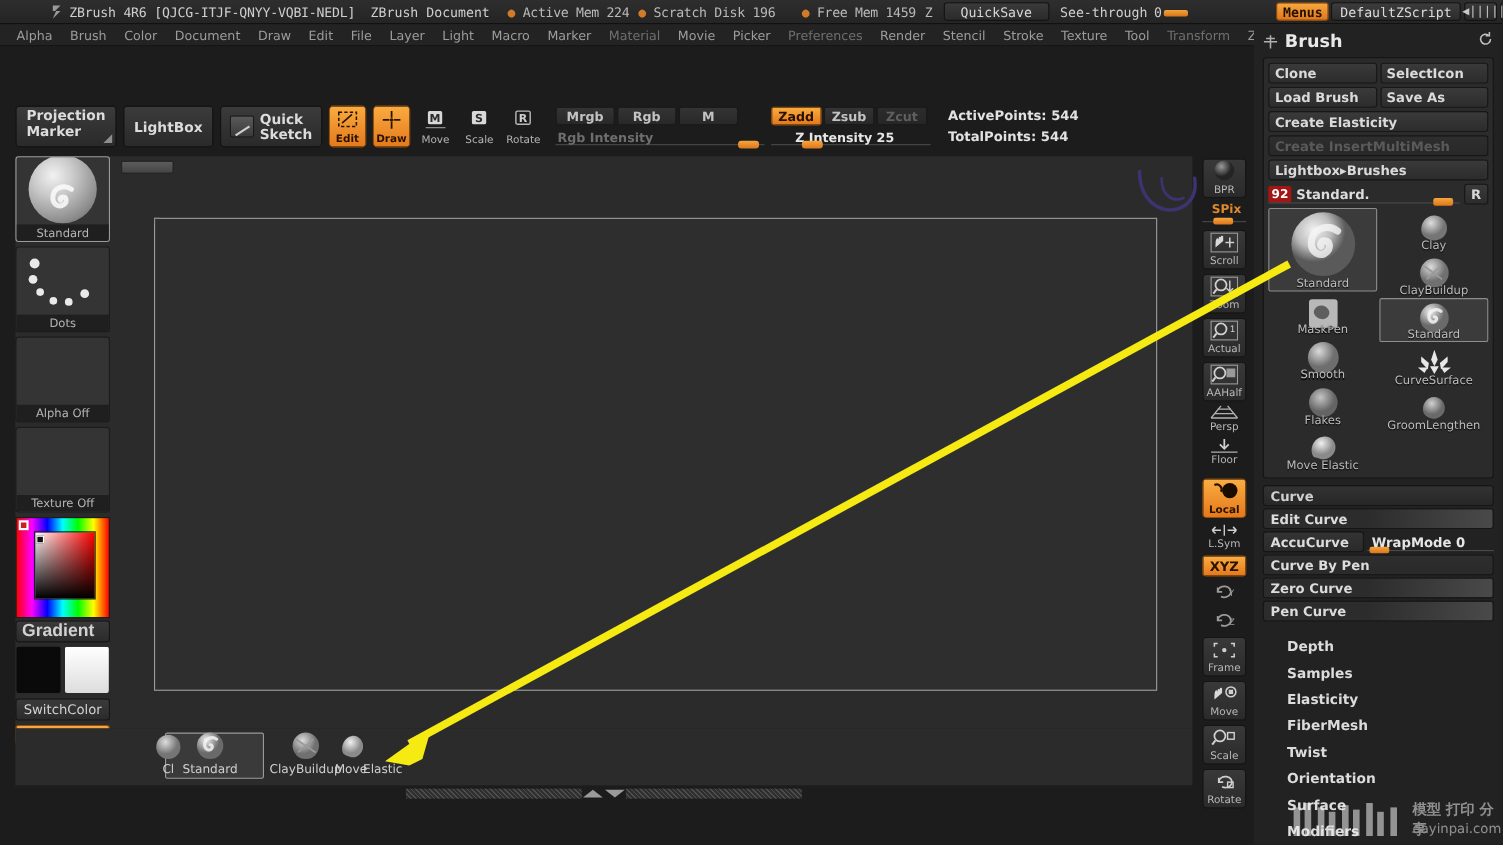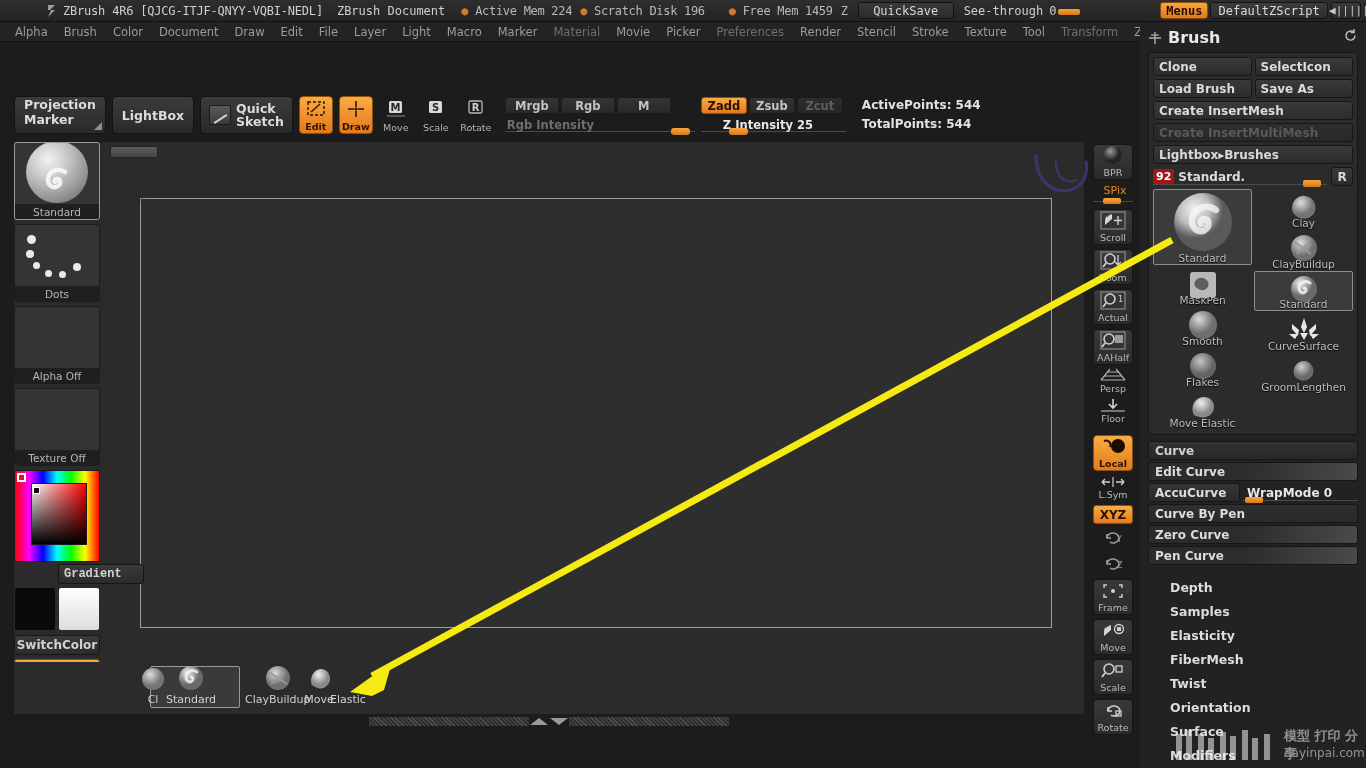--- a/index.html
+++ b/index.html
@@ -183,30 +183,30 @@
     background:
       linear-gradient(to bottom, rgba(0,0,0,0) 0%, #000 100%),
       linear-gradient(to right, #ffffff 0%, #ff0000 100%);
     border:1px solid #1a1a1a;
   }
   .cp-mark{position:absolute;width:9px;height:9px;border:2px solid #fff;background:#c92020;left:2px;top:2px;}
   .cp-dot{position:absolute;width:7px;height:7px;border:1px solid #fff;background:#111;left:18px;top:16px;}
   .gradbtn{
     width:86px;height:20px;margin-top:2px;
     background:linear-gradient(#3a3a3a,#2b2b2b);border:1px solid #161616;border-radius:3px;
-    color:#d2d2d2;font-size:12px;font-weight:bold;display:flex;align-items:center;
-    padding-left:5px;font-family:Liberation Mono, monospace;margin-left:44px;
+    color:#d2d2d2;font-size:16px;font-weight:bold;display:flex;align-items:center;
+    padding-left:5px;font-family:Liberation Sans, sans-serif;
   }
   .swrow{display:flex;gap:2px;margin-top:3px;}
   .sw-blk{width:42px;height:44px;background:#0a0a0a;border:1px solid #2a2a2a;border-radius:3px;}
   .sw-wht{width:42px;height:44px;background:linear-gradient(#ffffff,#dddddd);border:1px solid #2a2a2a;border-radius:3px;}
   .switchbtn{
     width:86px;height:20px;margin-top:4px;
     background:linear-gradient(#3a3a3a,#2b2b2b);border:1px solid #161616;border-radius:3px;
-    color:#d2d2d2;font-size:12px;font-weight:bold;display:flex;align-items:center;
+    color:#d2d2d2;font-size:12px;font-weight:normal;display:flex;align-items:center;
     justify-content:center;font-family:"DejaVu Sans",sans-serif;
   }
   .altbtn{
     width:86px;height:18px;margin-top:4px;
     background:linear-gradient(#f7a93f,#e07a1c);border:1px solid #8f4f10;border-radius:3px;
     color:#2a1200;font-size:12px;font-weight:bold;display:flex;align-items:center;
     padding-left:6px;font-family:"DejaVu Sans",sans-serif;
   }
 
   
@@ -214,21 +214,21 @@
   .rbtn {
     width:40px;height:36px;margin-bottom:4px;border-radius:4px;
     background:linear-gradient(#393939,#2a2a2a);border:1px solid #151515;
     display:flex;flex-direction:column;align-items:center;justify-content:flex-end;
     color:#b8b8b8;font-size:9.5px;padding-bottom:1px;position:relative;
     font-family:"DejaVu Sans",sans-serif;
   }
   .rbtn .ic{flex:1;display:flex;align-items:center;justify-content:center;}
   .rbtn.on{background:linear-gradient(#f9ad42,#e4791c);border-color:#8f4f10;color:#2a1200;font-weight:bold;}
   .rbtn.flat{background:none;border:none;height:26px;}
-  .rlabel{color:#e08a2a;font-size:11px;font-weight:normal;text-align:center;
+  .rlabel{color:#e08a2a;font-size:11px;font-weight:bold;text-align:center;
      font-family:"DejaVu Sans",sans-serif;}
   .rslider{width:40px;height:8px;position:relative;margin-bottom:4px;}
   .rslider .tk{position:absolute;left:0;right:0;top:4px;height:1px;background:#4a4a4a;}
   .rslider .kn{position:absolute;left:10px;top:1px;width:18px;height:6px;
      background:linear-gradient(#f6a63c,#db761c);border-radius:2px;}
   .rxyz{width:40px;height:19px;border-radius:3px;margin-bottom:3px;
      background:linear-gradient(#f9ad42,#e4791c);border:1px solid #8f4f10;
      color:#2a1200;font-size:12px;font-weight:bold;display:flex;align-items:center;justify-content:center;
      font-family:"DejaVu Sans",sans-serif;}
 
@@ -713,21 +713,21 @@
 
   <div class="rp-box">
     <div class="rp-row">
       <div class="rp-btn">Clone</div>
       <div class="rp-btn">SelectIcon</div>
     </div>
     <div class="rp-row">
       <div class="rp-btn">Load Brush</div>
       <div class="rp-btn">Save As</div>
     </div>
-    <div class="rp-btn">Create InsertMesh</div>
+    <div class="rp-btn">Create Elasticity</div>
     <div class="rp-btn dis">Create InsertMultiMesh</div>
     <div class="rp-btn">Lightbox▸Brushes</div>
 
     <div class="count-row">
       <span class="cnt-track"></span>
       <span class="cnt-badge">92</span>
       <span class="cnt-name">Standard.</span>
       <span class="cnt-knob"></span>
       <span class="rbox-r">R</span>
     </div>

